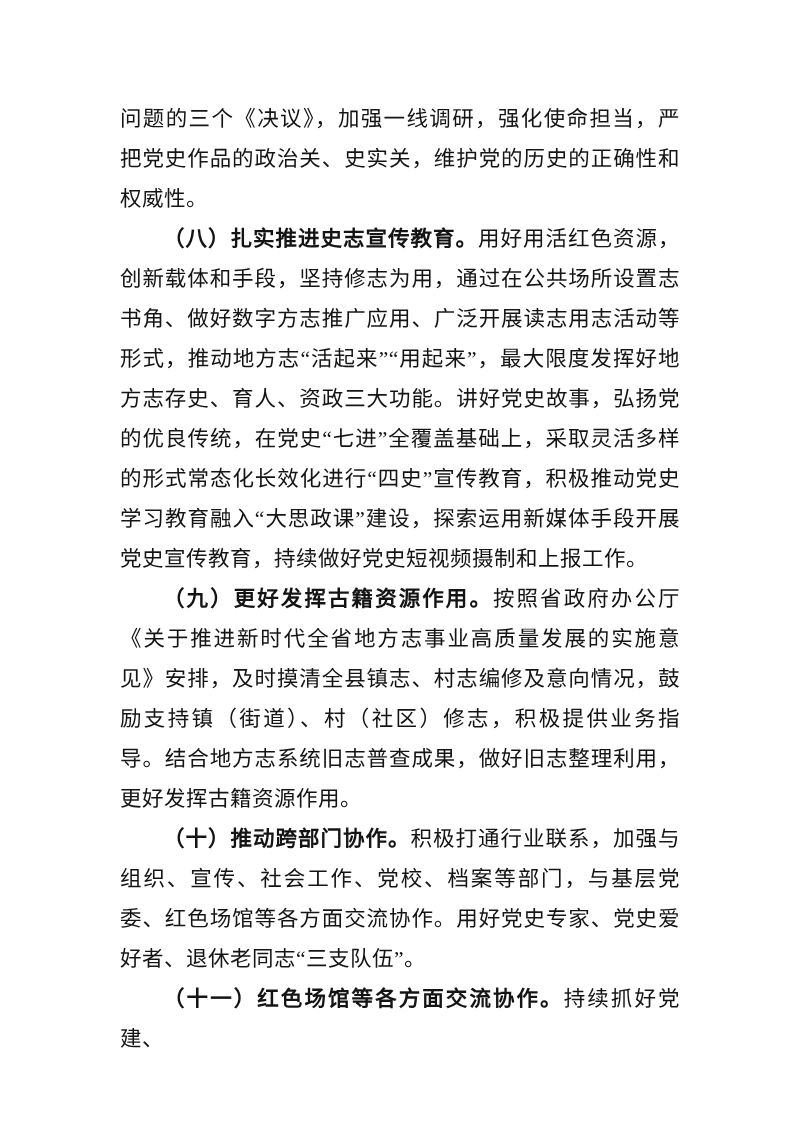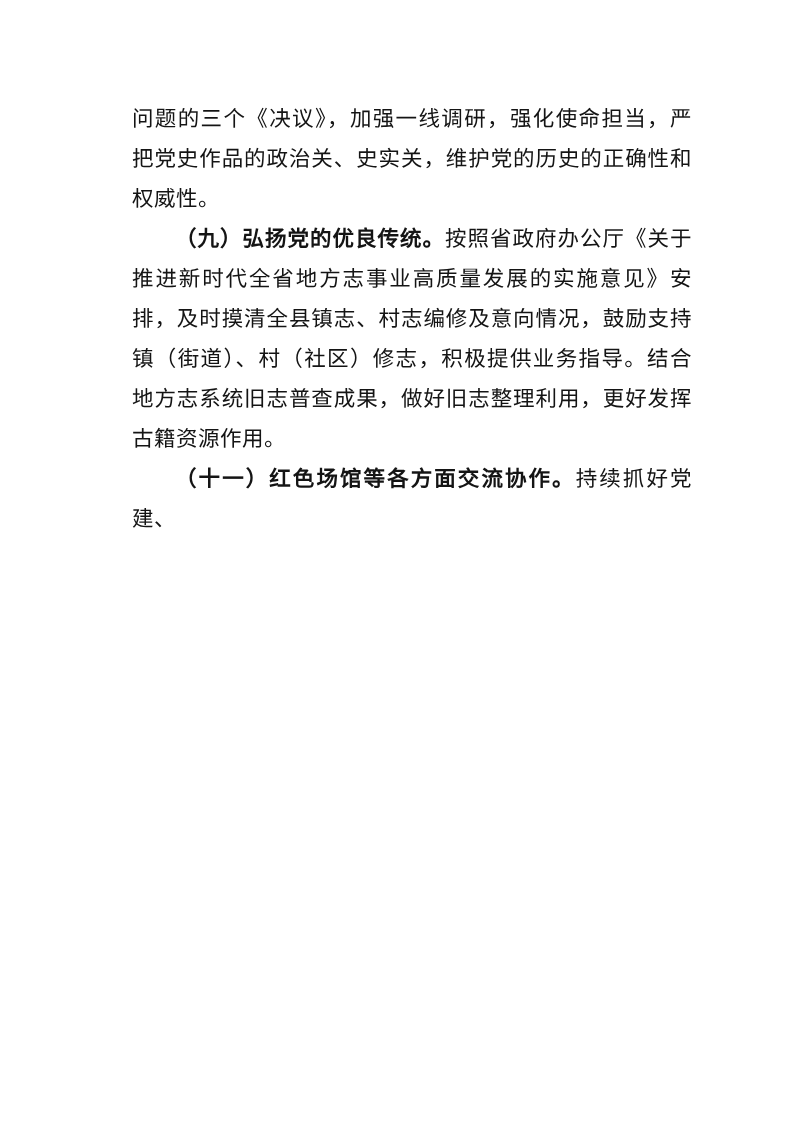--- a/index.html
+++ b/index.html
@@ -18,34 +18,35 @@
     position: absolute;
     left: 120px;
     top: 99px;
     width: 560px;
     color: #141414;
     font-size: 21.5px;
     line-height: 40px;
     text-align: justify;
     text-justify: inter-ideograph;
     letter-spacing: 0.5px;
-    margin-left: 12px;
   }
   .para { margin: 0; }
   .para.indent { text-indent: 2em; }
   .section-heading { font-weight: 700; }
 </style>
 </head>
 <body>
 
 <div class="page">
   <div class="content">
 
     <p class="para"><span>问题的三个《决议》，加强一线调研，强化使命担当，严把党史作品的政治关、史实关，维护党的历史的正确性和权威性。</span></p>
 
+    <p class="para indent"><span class="section-heading">（八）扎实推进史志宣传教育。</span><span>用好用活红色资源，创新载体和手段，坚持修志为用，通过在公共场所设置志书角、做好数字方志推广应用、广泛开展读志用志活动等形式，推动地方志“活起来”“用起来”，最大限度发挥好地方志存史、育人、资政三大功能。讲好党史故事，弘扬党的优良传统，在党史“七进”全覆盖基础上，采取灵活多样的形式常态化长效化进行“四史”宣传教育，积极推动党史学习教育融入“大思政课”建设，探索运用新媒体手段开展党史宣传教育，持续做好党史短视频摄制和上报工作。</span></p>
 
-    <p class="para indent"><span class="section-heading">（九）弘扬党的优良传统。</span><span>按照省政府办公厅《关于推进新时代全省地方志事业高质量发展的实施意见》安排，及时摸清全县镇志、村志编修及意向情况，鼓励支持镇（街道）、村（社区）修志，积极提供业务指导。结合地方志系统旧志普查成果，做好旧志整理利用，更好发挥古籍资源作用。</span></p>
+    <p class="para indent"><span class="section-heading">（九）更好发挥古籍资源作用。</span><span>按照省政府办公厅《关于推进新时代全省地方志事业高质量发展的实施意见》安排，及时摸清全县镇志、村志编修及意向情况，鼓励支持镇（街道）、村（社区）修志，积极提供业务指导。结合地方志系统旧志普查成果，做好旧志整理利用，更好发挥古籍资源作用。</span></p>
 
+    <p class="para indent"><span class="section-heading">（十）推动跨部门协作。</span><span>积极打通行业联系，加强与组织、宣传、社会工作、党校、档案等部门，与基层党委、红色场馆等各方面交流协作。用好党史专家、党史爱好者、退休老同志“三支队伍”。</span></p>
 
     <p class="para indent"><span class="section-heading">（十一）红色场馆等各方面交流协作。</span><span>持续抓好党建、</span></p>
 
   </div>
 </div>
 
 </body></html>

